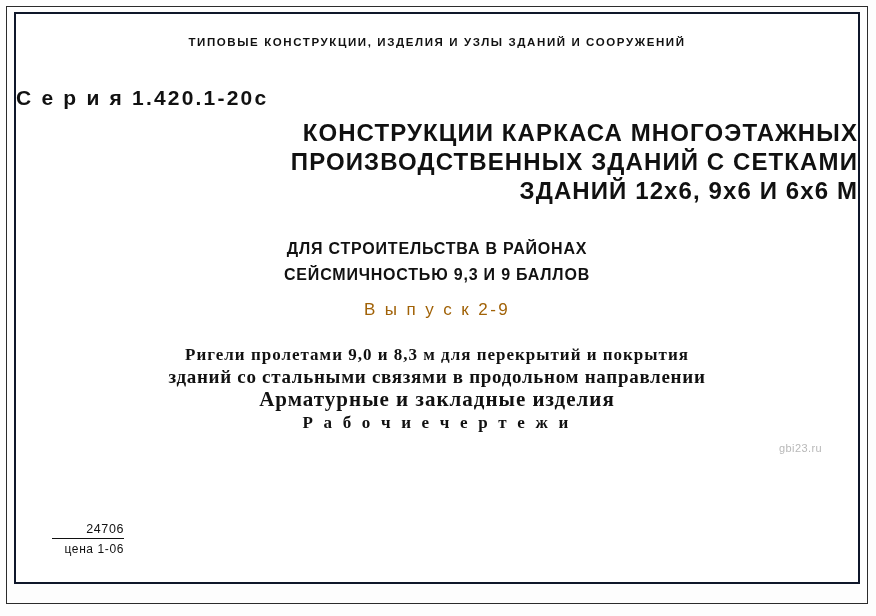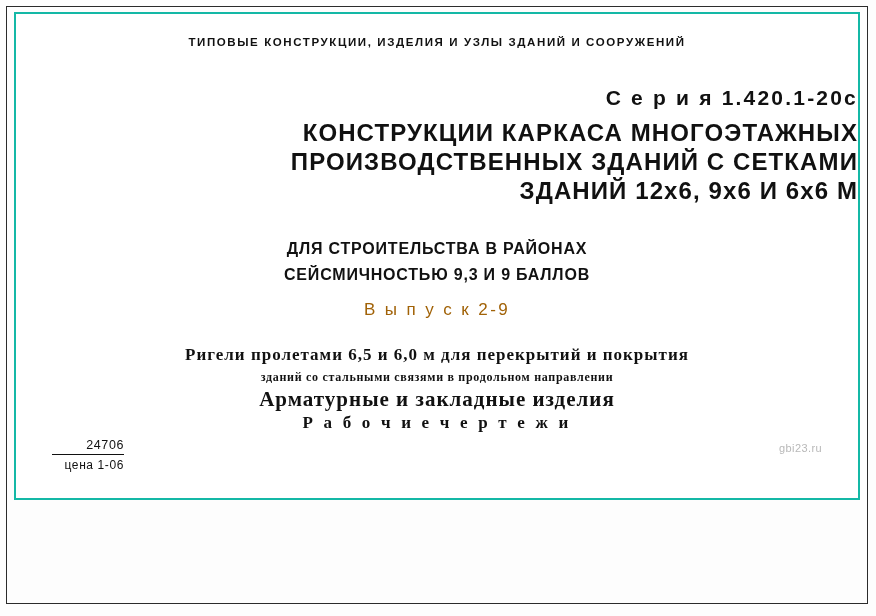--- a/index.html
+++ b/index.html
@@ -32,22 +32,22 @@
     border: 1px solid #2b2b2b;
     box-sizing: border-box;
   }
 
   
   #inner-frame {
     position: absolute;
     left: 14px;
     top: 12px;
     width: 846px;
-    height: 488px;
-    border: 2px solid #14b8a6;
+    height: 572px;
+    border: 2px solid #0f172a;
     box-sizing: border-box;
     background: #ffffff;
   }
 
   .line {
     display: block;
     white-space: nowrap;
   }
 
   
@@ -63,21 +63,21 @@
     text-transform: uppercase;
     color: #111;
   }
 
   
   #series-line {
     position: absolute;
     top: 72px;
     left: 0;
     width: 100%;
-    text-align: right;
+    text-align: left;
     font-size: 21px;
     font-weight: 700;
     letter-spacing: 2.2px;
     color: #111;
   }
 
   
   #main-title {
     position: absolute;
     top: 104px;
@@ -126,21 +126,21 @@
     width: 100%;
     text-align: center;
     font-family: "Liberation Serif", serif;
     font-size: 17px;
     font-weight: 700;
     line-height: 22px;
     letter-spacing: 0.6px;
     color: #111;
   }
   #description-block .line:nth-child(1) { letter-spacing: 1.0px; }
-  #description-block .line:nth-child(2) { letter-spacing: 0.7px; font-size: 12px; }
+  #description-block .line:nth-child(2) { letter-spacing: 0.7px; font-size: 19px; }
   #description-block .line:nth-child(3) { letter-spacing: 1.0px; font-size: 21px; }
   #description-block .line:nth-child(4) { letter-spacing: 3.2px; font-size: 17px; padding-top: 2px; }
 
   
   #watermark {
     position: absolute;
     right: 36px;
     top: 428px;
     font-family: "Liberation Sans", sans-serif;
     font-size: 11px;
@@ -196,21 +196,21 @@
     </div>
 
     <div id="region-block">
       <span class="line">ДЛЯ СТРОИТЕЛЬСТВА В РАЙОНАХ</span>
       <span class="line">СЕЙСМИЧНОСТЬЮ 9,3 И 9 БАЛЛОВ</span>
     </div>
 
     <div id="issue-line">В ы п у с к  2-9</div>
 
     <div id="description-block">
-      <span class="line">Ригели пролетами 6,5 и 6,0 м для перекрытий и покрытия</span>
+      <span class="line">Ригели пролетами 9,0 и 8,3 м для перекрытий и покрытия</span>
       <span class="line">зданий со стальными связями в продольном направлении</span>
       <span class="line">Арматурные и закладные изделия</span>
       <span class="line">Р а б о ч и е   ч е р т е ж и</span>
     </div>
 
     <div id="watermark">gbi23.ru</div>
 
     <div id="code-block">
       <span id="code-number">24706</span>
       <span id="code-rule"></span>

